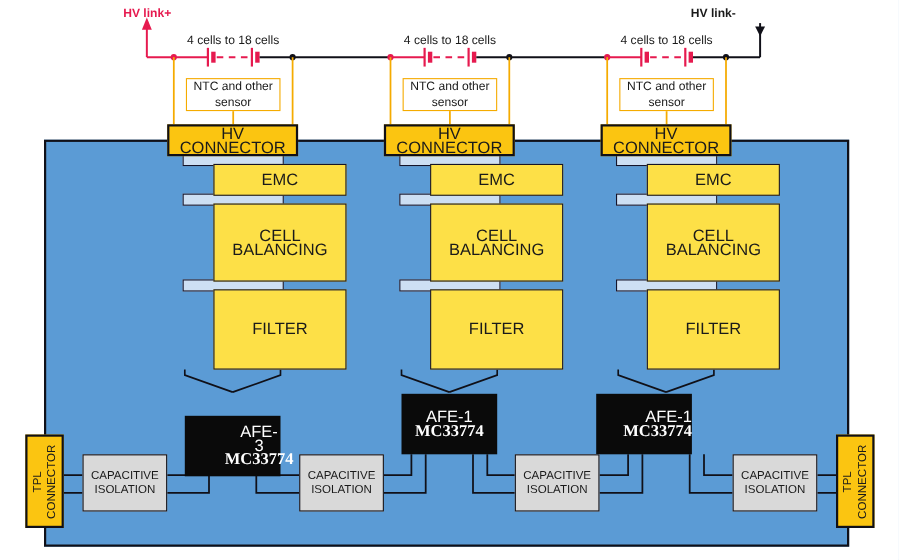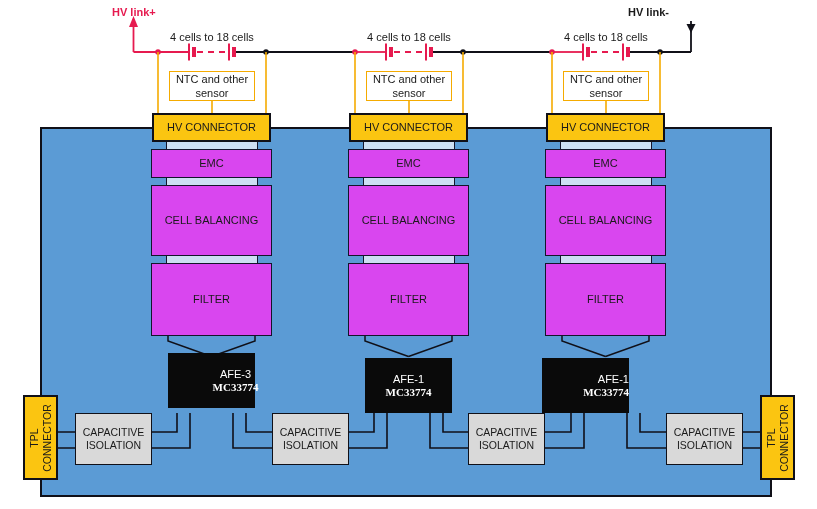--- a/index.html
+++ b/index.html
@@ -12,23 +12,23 @@
     left:40px; top:127px; width:732px; height:370px;
     background:#5B9BD5; border:2px solid #101018; z-index:1;
   }
   #wires { left:0; top:0; width:817px; height:509px; z-index:2; pointer-events:none; }
   .strip {
     background:#CDDFF3; border:1px solid #14142b; z-index:3;
     width:92px; height:11px;
   }
   .box {
     display:flex; align-items:center; justify-content:center; text-align:center;
-    z-index:4; font-size:11px; line-height:13px;
-  }
-  .lightbox { background:#d946ef; border:1.6px solid #14142b; }
+    z-index:4; font-size:15px; line-height:13px;
+  }
+  .lightbox { background:#fde047; border:1.6px solid #14142b;margin-left:43px; }
   .yellowbox { background:#FBC511; border:2px solid #101018; }
   .afebox { background:#0A0A0A; color:#ffffff; flex-direction:column; }
   .afebox .part { font-weight:bold;font-family:Liberation Serif, serif; }
   .graybox { background:#D9D9D9; border:1.6px solid #101018; font-size:10.5px; }
   .ntcbox { background:#ffffff; border:1.6px solid #F5AB00; z-index:4;
             display:flex; flex-direction:column; align-items:center; justify-content:center;
             font-size:11px; line-height:14px; }
   .cellslabel { font-size:11px; text-align:center; width:160px; z-index:4; }
   .hvlabel { font-size:11px; font-weight:600; z-index:4; white-space:nowrap; }
   .hvplus { color:#E61A4F; }
@@ -154,21 +154,21 @@
     <span>sensor</span>
   </div>
 
   <div class="abs box yellowbox" style="left:152px; top:113px; width:119px; height:29px;">HV CONNECTOR</div>
   <div class="abs strip" style="left:166px; top:140px;"></div>
   <div class="abs box lightbox" style="left:151px; top:149px; width:121px; height:29px;">EMC</div>
   <div class="abs strip" style="left:166px; top:176px;"></div>
   <div class="abs box lightbox" style="left:151px; top:185px; width:121px; height:71px;">CELL BALANCING</div>
   <div class="abs strip" style="left:166px; top:254px;"></div>
   <div class="abs box lightbox" style="left:151px; top:263px; width:121px; height:73px;">FILTER</div>
-  <div class="abs box afebox" style="left:168px; top:353px; width:87px; height:55px;padding-left:48px;">
+  <div class="abs box afebox" style="left:168px; top:378px; width:87px; height:55px;padding-left:48px;">
     <span>AFE-3</span>
     <span class="part">MC33774</span>
   </div>
 
   <div class="abs box yellowbox" style="left:349px; top:113px; width:119px; height:29px;">HV CONNECTOR</div>
   <div class="abs strip" style="left:363px; top:140px;"></div>
   <div class="abs box lightbox" style="left:348px; top:149px; width:121px; height:29px;">EMC</div>
   <div class="abs strip" style="left:363px; top:176px;"></div>
   <div class="abs box lightbox" style="left:348px; top:185px; width:121px; height:71px;">CELL BALANCING</div>
   <div class="abs strip" style="left:363px; top:254px;"></div>

